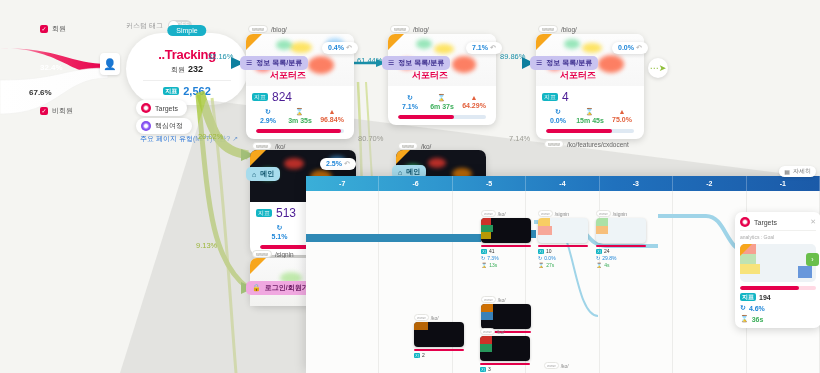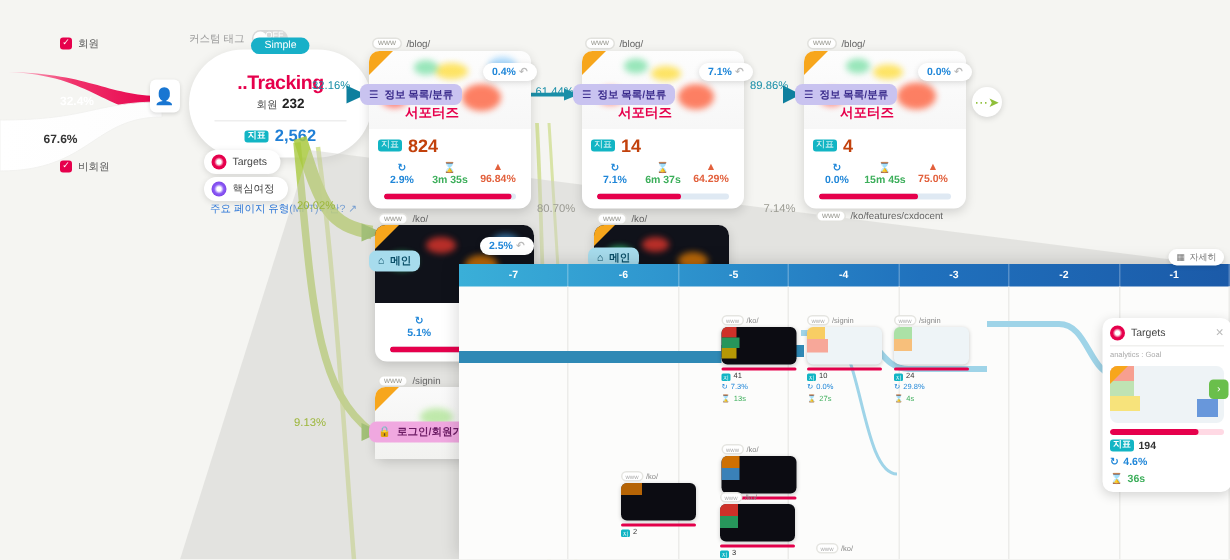--- a/index.html
+++ b/index.html
@@ -54,21 +54,21 @@
   
   .urlchip{position:absolute;display:flex;align-items:center;gap:3px;
     font-size:6.5px;color:#666;}
   .urlchip .www{background:#fff;border:1px solid #e2e2de;border-radius:6px;padding:0 3px;
     font-size:5.5px;color:#9a9a92;}
   .card{position:absolute;background:#fff;border-radius:8px;box-shadow:0 2px 7px rgba(0,0,0,.15);}
   .thumb{height:52px;border-radius:7px 7px 0 0;overflow:hidden;position:relative;background:#111;}
   .thumb .hm{position:absolute;border-radius:50%;filter:blur(2px);}
   .stats{padding:4px 6px 6px;}
   .stat-top{display:flex;align-items:center;gap:4px;}
-  .stat-top .num{font-size:12px;font-weight:bold;color:#c2410c;}
+  .stat-top .num{font-size:12px;font-weight:normal;color:#4c1d95;}
   .stat-row{display:flex;justify-content:space-between;margin-top:4px;}
   .stat-cell{flex:1;text-align:center;font-size:7px;font-weight:bold;}
   .stat-cell .ic{display:block;font-size:7px;margin-bottom:1px;}
   .sc-blue{color:#1f86d8;}.sc-green{color:#3cae5a;}.sc-red{color:#e2603c;}
   .bar{height:4px;border-radius:3px;margin:5px 4px 0;background:#dfe9f3;position:relative;overflow:hidden;}
   .bar i{position:absolute;left:0;top:0;bottom:0;border-radius:3px;background:#e6004c;}
   .tagchip{position:absolute;display:flex;align-items:center;gap:4px;border-radius:5px;
     padding:2px 6px;font-size:7px;font-weight:bold;}
   .ratechip{position:absolute;background:#fff;border-radius:9px;padding:2px 6px;
     box-shadow:0 1px 4px rgba(0,0,0,.14);font-size:7px;font-weight:bold;color:#1f86d8;}
@@ -207,21 +207,21 @@
     <path d="M366,82 C372,170 378,270 384,373" stroke="#bcd25c" stroke-width="2" fill="none" opacity=".5"></path>
 
     <polygon points="206,100 820,178 820,373 120,373" fill="#cfcfc9" opacity=".45"></polygon>
   </svg>
 
   <div class="flowpct c-teal" style="left:208px;top:52px;">32.16%</div>
   <div class="flowpct c-teal" style="left:357px;top:56px;">61.44%</div>
   <div class="flowpct c-teal" style="left:500px;top:52px;">89.86%</div>
   <div class="flowpct c-olive" style="left:198px;top:132px;">20.02%</div>
   <div class="flowpct c-grey" style="left:358px;top:134px;">80.70%</div>
-  <div class="flowpct c-olive" style="left:196px;top:241px;margin-top:36px;">9.13%</div>
+  <div class="flowpct c-olive" style="left:196px;top:241px;">9.13%</div>
   <div class="flowpct c-grey" style="left:509px;top:134px;">7.14%</div>
 
   <div class="urlchip" style="left:248px;top:25px;">
     <span class="www">www</span>
     <span>/blog/</span>
   </div>
   <div class="card" style="left:246px;top:34px;width:108px;">
     <div class="thumb" style="background:linear-gradient(#fdfdfd,#f7f7f7);">
       <div class="hm" style="left:8px;top:26px;width:18px;height:12px;background:#ff3b2f;opacity:.65"></div>
       <div class="hm" style="left:44px;top:8px;width:22px;height:11px;background:#ffd400;opacity:.6"></div>
@@ -269,24 +269,20 @@
     <div class="thumb" style="background:linear-gradient(#fdfdfd,#f7f7f7);">
       <div class="hm" style="left:10px;top:24px;width:18px;height:12px;background:#ff3b2f;opacity:.6"></div>
       <div class="hm" style="left:46px;top:10px;width:20px;height:10px;background:#ffd400;opacity:.6"></div>
       <div class="hm" style="left:64px;top:22px;width:24px;height:17px;background:#ff2f00;opacity:.6"></div>
       <div class="hm" style="left:28px;top:5px;width:16px;height:10px;background:#36d17a;opacity:.5"></div>
       <div style="position:absolute;left:0;top:0;width:16px;height:16px;background:#f7a61c;
                   clip-path:polygon(0 0,100% 0,0 100%);"></div>
       <div style="position:absolute;left:24px;bottom:4px;color:#e6004c;font-weight:bold;font-size:9px;">서포터즈</div>
     </div>
     <div class="stats">
-      <div class="stat-top">
-        <span class="mini-badge">지표</span>
-        <span class="num">14</span>
-      </div>
       <div class="stat-row">
         <div class="stat-cell sc-blue">
           <span class="ic">↻</span>
           <span>7.1%</span></div>
         <div class="stat-cell sc-green">
           <span class="ic">⌛</span>
           <span>6m 37s</span></div>
         <div class="stat-cell sc-red">
           <span class="ic">▲</span>
           <span>64.29%</span></div>
@@ -358,20 +354,24 @@
   <div class="card" style="left:250px;top:150px;width:106px;">
     <div class="thumb" style="background:#10121a;">
       <div class="hm" style="left:8px;top:18px;width:20px;height:12px;background:#33d17a;opacity:.7"></div>
       <div class="hm" style="left:34px;top:8px;width:20px;height:11px;background:#ff3b2f;opacity:.7"></div>
       <div class="hm" style="left:60px;top:20px;width:22px;height:14px;background:#ff8a00;opacity:.7"></div>
       <div class="hm" style="left:78px;top:6px;width:18px;height:10px;background:#4fb3ff;opacity:.6"></div>
       <div style="position:absolute;left:0;top:0;width:16px;height:16px;background:#f7a61c;
                   clip-path:polygon(0 0,100% 0,0 100%);"></div>
     </div>
     <div class="stats">
+      <div class="stat-top">
+        <span class="mini-badge">지표</span>
+        <span class="num">513</span>
+      </div>
       <div class="stat-row">
         <div class="stat-cell sc-blue">
           <span class="ic">↻</span>
           <span>5.1%</span></div>
         <div class="stat-cell sc-green">
           <span class="ic">⌛</span>
           <span>36s</span></div>
       </div>
       <div class="bar">
           <i style="width:60%"></i>

